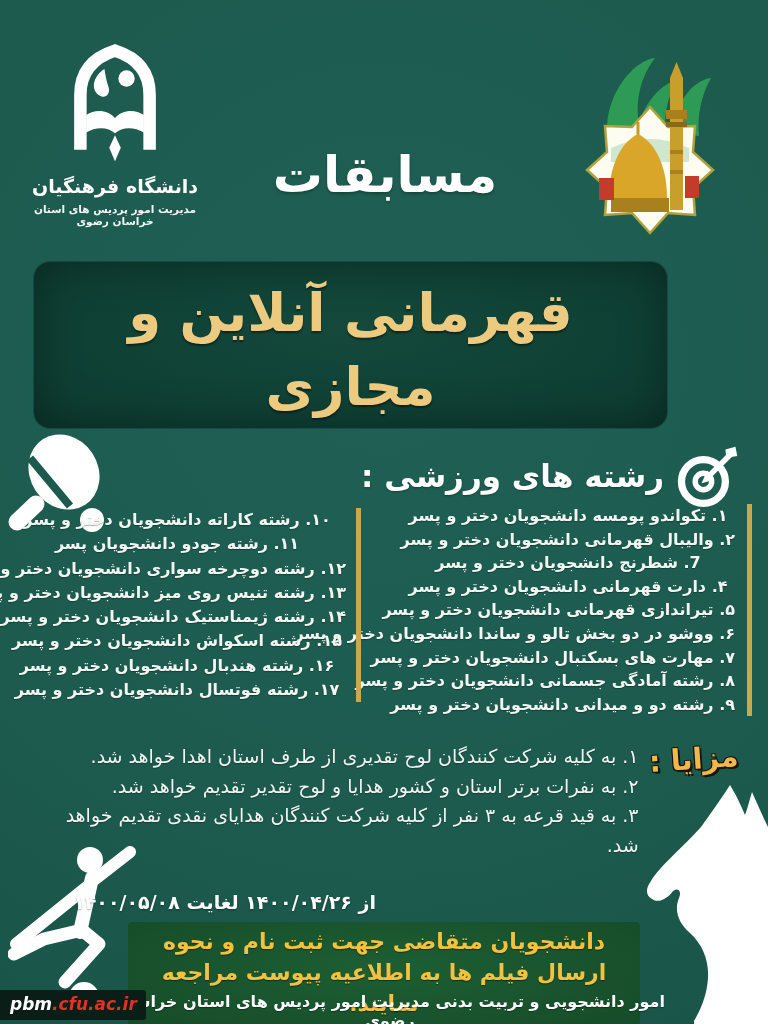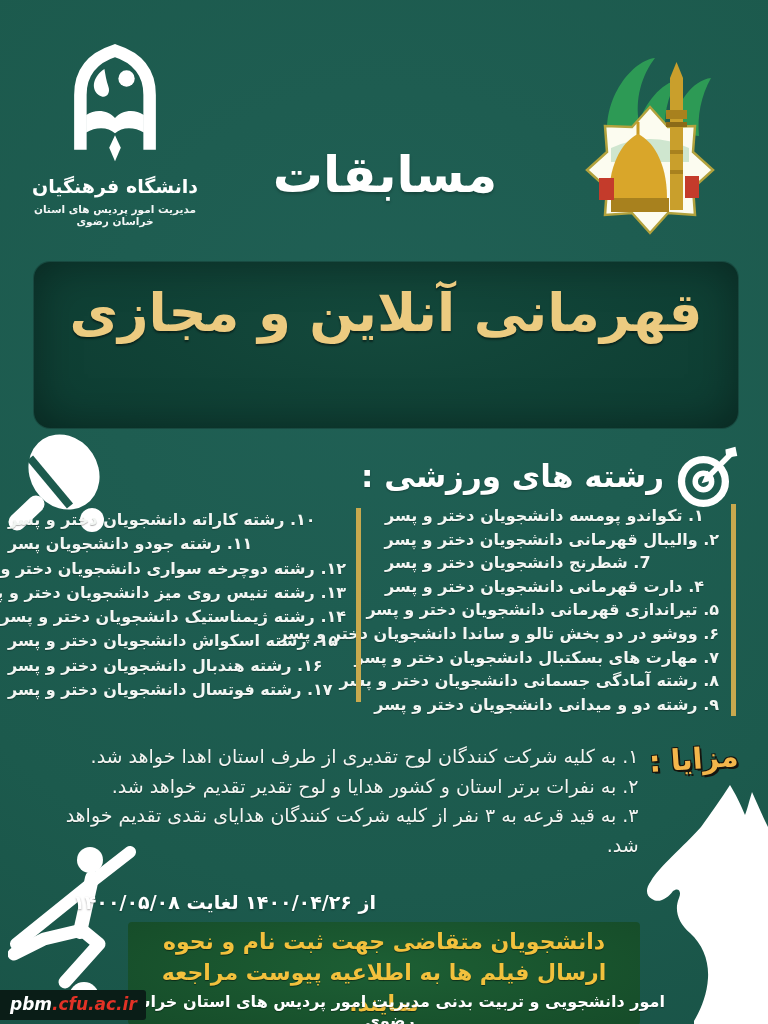--- a/index.html
+++ b/index.html
@@ -11,32 +11,32 @@
   .abs{position:absolute;}
   
   .logo-block{left:15px;top:42px;width:200px;text-align:center;direction:rtl;}
   .logo-block svg{display:block;margin:0 auto;}
   .org-name{font-size:19px;font-weight:bold;margin-top:8px;letter-spacing:0.5px;}
   .org-sub{font-size:10.5px;font-weight:bold;margin-top:6px;opacity:.95;}
   
   .poster-title{left:245px;top:146px;width:280px;text-align:center;font-size:50px;font-weight:bold;
     text-shadow:0 2px 3px rgba(0,0,0,.25);}
   
-  .banner{left:34px;top:262px;width:704px;height:166px;border-radius:16px;text-align:center;
+  .banner{left:34px;top:262px;width:633px;height:166px;border-radius:16px;text-align:center;
     background:radial-gradient(90% 120% at 50% 40%, #14493c 0%, #0e3e33 60%, #0a332a 100%);
     box-shadow:inset 0 0 45px rgba(0,0,0,.35), 0 0 0 1px rgba(0,0,0,.2);}
   .banner-title{margin-top:14px;font-size:53px;font-weight:bold;color:#eccb80;line-height:74px;
     text-shadow:0 2px 2px rgba(0,0,0,.45);}
   .banner-sub{margin-top:4px;font-size:24px;font-weight:bold;color:#e9c878;text-shadow:0 1px 2px rgba(0,0,0,.4);}
   
   .sports-head{top:444px;right:28px;display:flex;align-items:center;gap:12px;direction:rtl;}
   .sports-head .label{font-size:31px;font-weight:bold;text-shadow:0 1px 2px rgba(0,0,0,.3);}
   
-  .col{direction:rtl;text-align:left;border-right:5px solid #c8a94e;}
-  .col-right{top:504px;right:32px;width:334px;padding-right:12px;}
+  .col{direction:rtl;text-align:center;border-right:5px solid #c8a94e;}
+  .col-right{top:504px;right:16px;width:334px;padding-right:12px;}
   .col-left{top:508px;left:8px;width:338px;padding-right:10px;}
   .sport-item{font-size:16px;font-weight:bold;line-height:23.6px;white-space:nowrap;color:#f2f6f3;
     text-shadow:0 1px 1px rgba(0,0,0,.3);}
   .col-left .sport-item{line-height:24.3px;}
   
   .benefits{top:742px;right:30px;width:712px;display:flex;gap:10px;align-items:flex-start;direction:rtl;}
   .benefits-label{font-size:29px;font-weight:bold;color:#f3b64b;white-space:nowrap;transform:rotate(-4deg);
     text-shadow:2px 2px 0 #15150f, -1px -1px 0 #15150f, 1px -1px 0 #15150f, -1px 1px 0 #15150f;}
   .benefit-item{font-size:19px;line-height:29.5px;color:#f3f5f2;text-align:right;
     text-shadow:0 1px 1px rgba(0,0,0,.3);}

